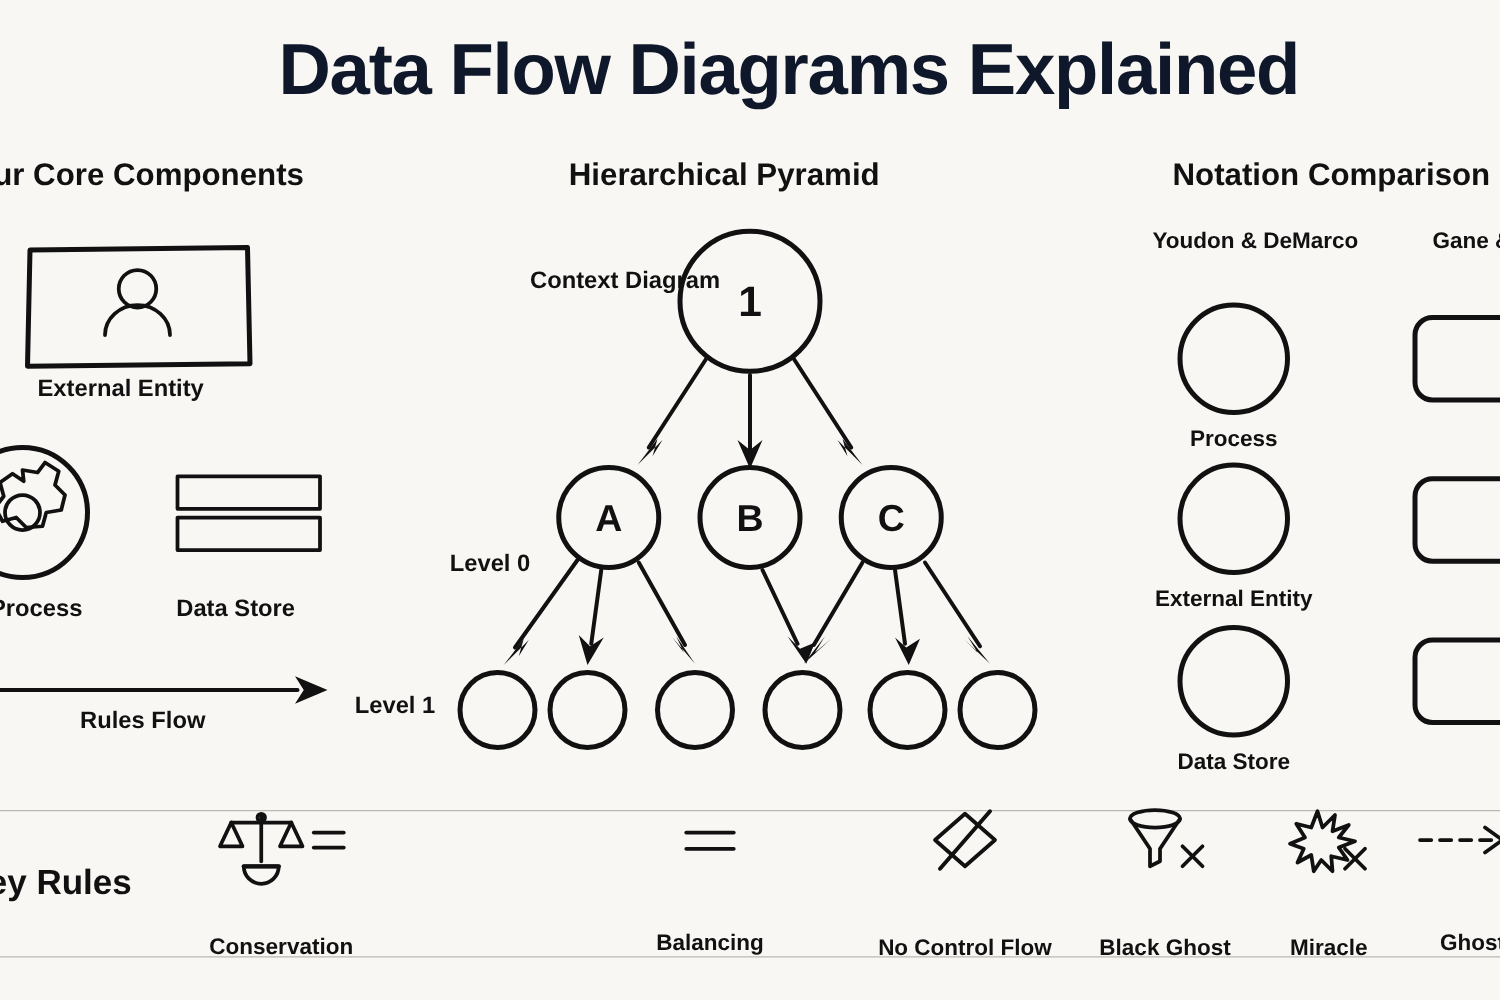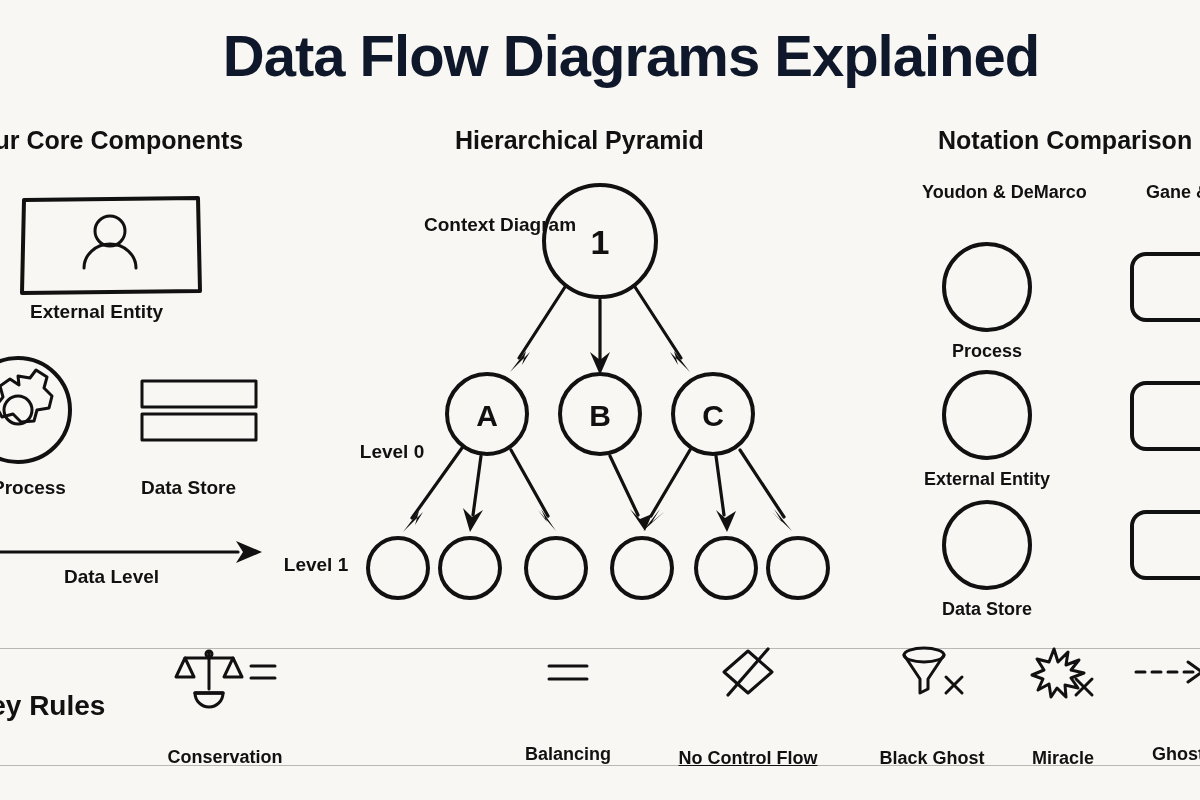--- a/index.html
+++ b/index.html
@@ -292,21 +292,21 @@
       <rect x="1132" y="383" width="130" height="66" rx="14" ry="14" class="stroke"></rect>
     </g>
     <g>
       <rect x="1132" y="512" width="130" height="66" rx="14" ry="14" class="stroke"></rect>
     </g>
   </svg>
 
   <div class="lbl" style="top:301px; left:30px;">External Entity</div>
   <div class="lbl" style="top:477px; left:-8px;">Process</div>
   <div class="lbl" style="top:477px; left:141px;">Data Store</div>
-  <div class="lbl" style="top:566px; left:64px;">Data Level</div>
+  <div class="lbl" style="top:566px; left:64px;">Rules Flow</div>
 
   <div class="lbl-sm" style="top:214px; left:424px; width:92px; font-size:19px;">Context Diagram</div>
   <div class="lbl-sm" style="top:401px; left:352px; width:80px; font-size:19px;margin-top:40px;">Level 0</div>
   <div class="lbl-sm" style="top:554px; left:276px; width:80px; font-size:19px;">Level 1</div>
 
   <div class="lbl-sm" style="top:182px; left:922px; width:130px;">Youdon &amp; DeMarco</div>
   <div class="lbl-sm" style="top:182px; left:1146px; width:130px; text-align:left;">Gane &amp; Sarson</div>
 
   <div class="lbl-sm" style="top:341px; left:897px; width:180px;">Process</div>
   <div class="lbl-sm" style="top:469px; left:897px; width:180px;">External Entity</div>
@@ -346,21 +346,21 @@
         <svg width="50" height="40" viewBox="0 0 50 40" overflow="visible">
           <g class="stroke-thin" stroke-width="6">
             <path d="M6,14 L44,14"></path>
             <path d="M6,27 L44,27"></path>
           </g>
         </svg>
       </div>
       <div class="rule-label">Balancing</div>
     </div>
 
-    <div class="rule-item" style="left:656px; width:184px;text-decoration:underline;">
+    <div class="rule-item" style="left:680px; width:184px;">
       <div class="rule-icon">
         <svg width="60" height="54" viewBox="0 0 60 54" overflow="visible">
           <g class="stroke-thin" stroke-width="2.8">
             <path d="M30,6 L54,27 L30,48 L6,27 Z"></path>
             <path d="M50,4 L10,50" stroke-width="3.2"></path>
           </g>
         </svg>
       </div>
       <div class="rule-label">No Control Flow</div>
     </div>

